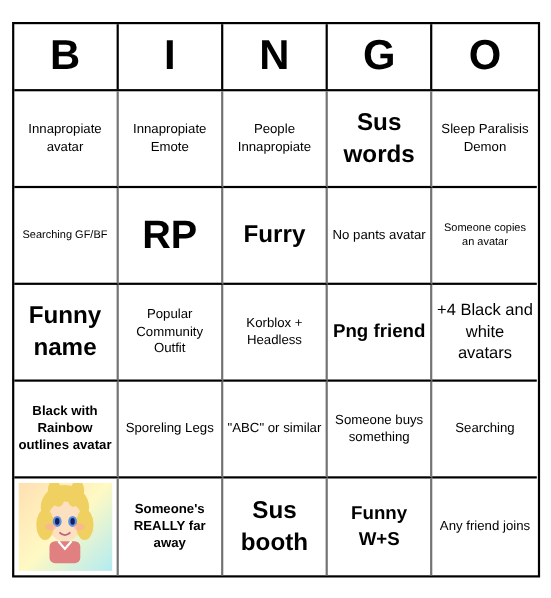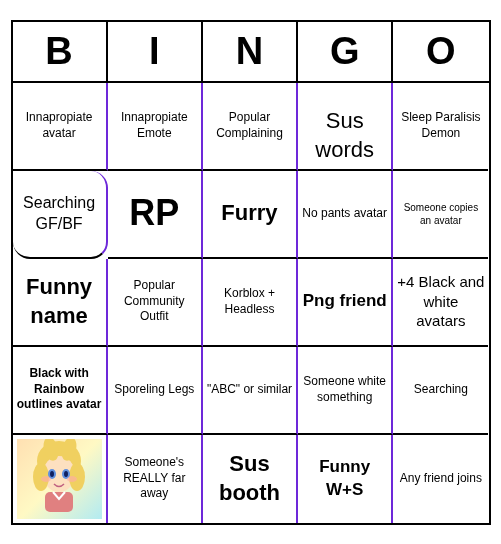--- a/index.html
+++ b/index.html
@@ -32,21 +32,21 @@
     }
     .bingo-letter:last-child {
       border-right: none;
     }
     .bingo-grid {
       display: grid;
       grid-template-columns: repeat(5, 1fr);
       grid-template-rows: repeat(5, 88px);
     }
     .bingo-cell {
-      border-right: 2px solid #6d28d9;
+      border-right: 2px solid #737373;
       border-bottom: 2px solid #000;
       display: flex;
       justify-content: center;
       align-items: center;
       padding: 4px;
       text-align: center;
       font-size: 12px;
       line-height: 1.3;
       position: relative;
       overflow: hidden;
@@ -85,29 +85,29 @@
     <div class="bingo-letter">O</div>
   </div>
   <div class="bingo-grid" id="grid">
   <div class="bingo-cell" style="font-size: 12px; font-weight: normal;">
         <span>Innapropiate avatar</span>
       </div>
       <div class="bingo-cell" style="font-size: 12px; font-weight: normal;">
         <span>Innapropiate Emote</span>
       </div>
       <div class="bingo-cell" style="font-size: 12px; font-weight: normal;">
-        <span>Popular Complaining</span>
+        <span>People Innapropiate</span>
       </div>
-      <div class="bingo-cell" style="font-size: 22px; font-weight: normal; align-items: flex-end;">
+      <div class="bingo-cell" style="font-size: 22px; font-weight: bold;">
         <span>Sus words</span>
       </div>
       <div class="bingo-cell" style="font-size: 12px; font-weight: normal;">
         <span>Sleep Paralisis Demon</span>
       </div>
-      <div class="bingo-cell" style="font-size: 16px; font-weight: normal; border-radius: 17px;">
+      <div class="bingo-cell" style="font-size: 10px; font-weight: normal;">
         <span>Searching GF/BF</span>
       </div>
       <div class="bingo-cell" style="font-size: 36px; font-weight: bold;">
         <span>RP</span>
       </div>
       <div class="bingo-cell" style="font-size: 22px; font-weight: bold;">
         <span>Furry</span>
       </div>
       <div class="bingo-cell" style="font-size: 12px; font-weight: normal; justify-content: center;">
         <span>No pants avatar</span>
@@ -133,21 +133,21 @@
       <div class="bingo-cell" style="font-size: 12px; font-weight: bold;">
         <span>Black with Rainbow outlines avatar</span>
       </div>
       <div class="bingo-cell" style="font-size: 12px; font-weight: normal;">
         <span>Sporeling Legs</span>
       </div>
       <div class="bingo-cell" style="font-size: 12px; font-weight: normal;">
         <span>"ABC" or similar</span>
       </div>
       <div class="bingo-cell" style="font-size: 12px; font-weight: normal;">
-        <span>Someone white something</span>
+        <span>Someone buys something</span>
       </div>
       <div class="bingo-cell" style="font-size: 12px; font-weight: normal;">
         <span>Searching</span>
       </div>
       <div class="bingo-cell">
       <div class="anime-img">
         <svg viewBox="0 0 80 80" xmlns="http://www.w3.org/2000/svg">
 
           <ellipse cx="40" cy="22" rx="22" ry="20" fill="#f0d060"></ellipse>
 
@@ -168,21 +168,21 @@
           <ellipse cx="53" cy="40" rx="5" ry="3" fill="#ffaaaa" opacity="0.6"></ellipse>
 
           <path d="M35 45 Q40 50 45 45" stroke="#c06080" stroke-width="1.5" fill="none"></path>
 
           <rect x="26" y="53" width="28" height="20" rx="5" fill="#e08080"></rect>
 
           <path d="M34 53 L40 60 L46 53" stroke="#fff" stroke-width="2" fill="none"></path>
         </svg>
       </div>
     </div>
-      <div class="bingo-cell" style="font-size: 12px; font-weight: normal;">
+      <div class="bingo-cell" style="font-size: 12px; font-weight: bold;">
         <span>Someone's REALLY far away</span>
       </div>
       <div class="bingo-cell" style="font-size: 22px; font-weight: bold;">
         <span>Sus booth</span>
       </div>
       <div class="bingo-cell" style="font-size: 17px; font-weight: bold;">
         <span>Funny W+S</span>
       </div>
       <div class="bingo-cell" style="font-size: 12px; font-weight: normal;">
         <span>Any friend joins</span>

